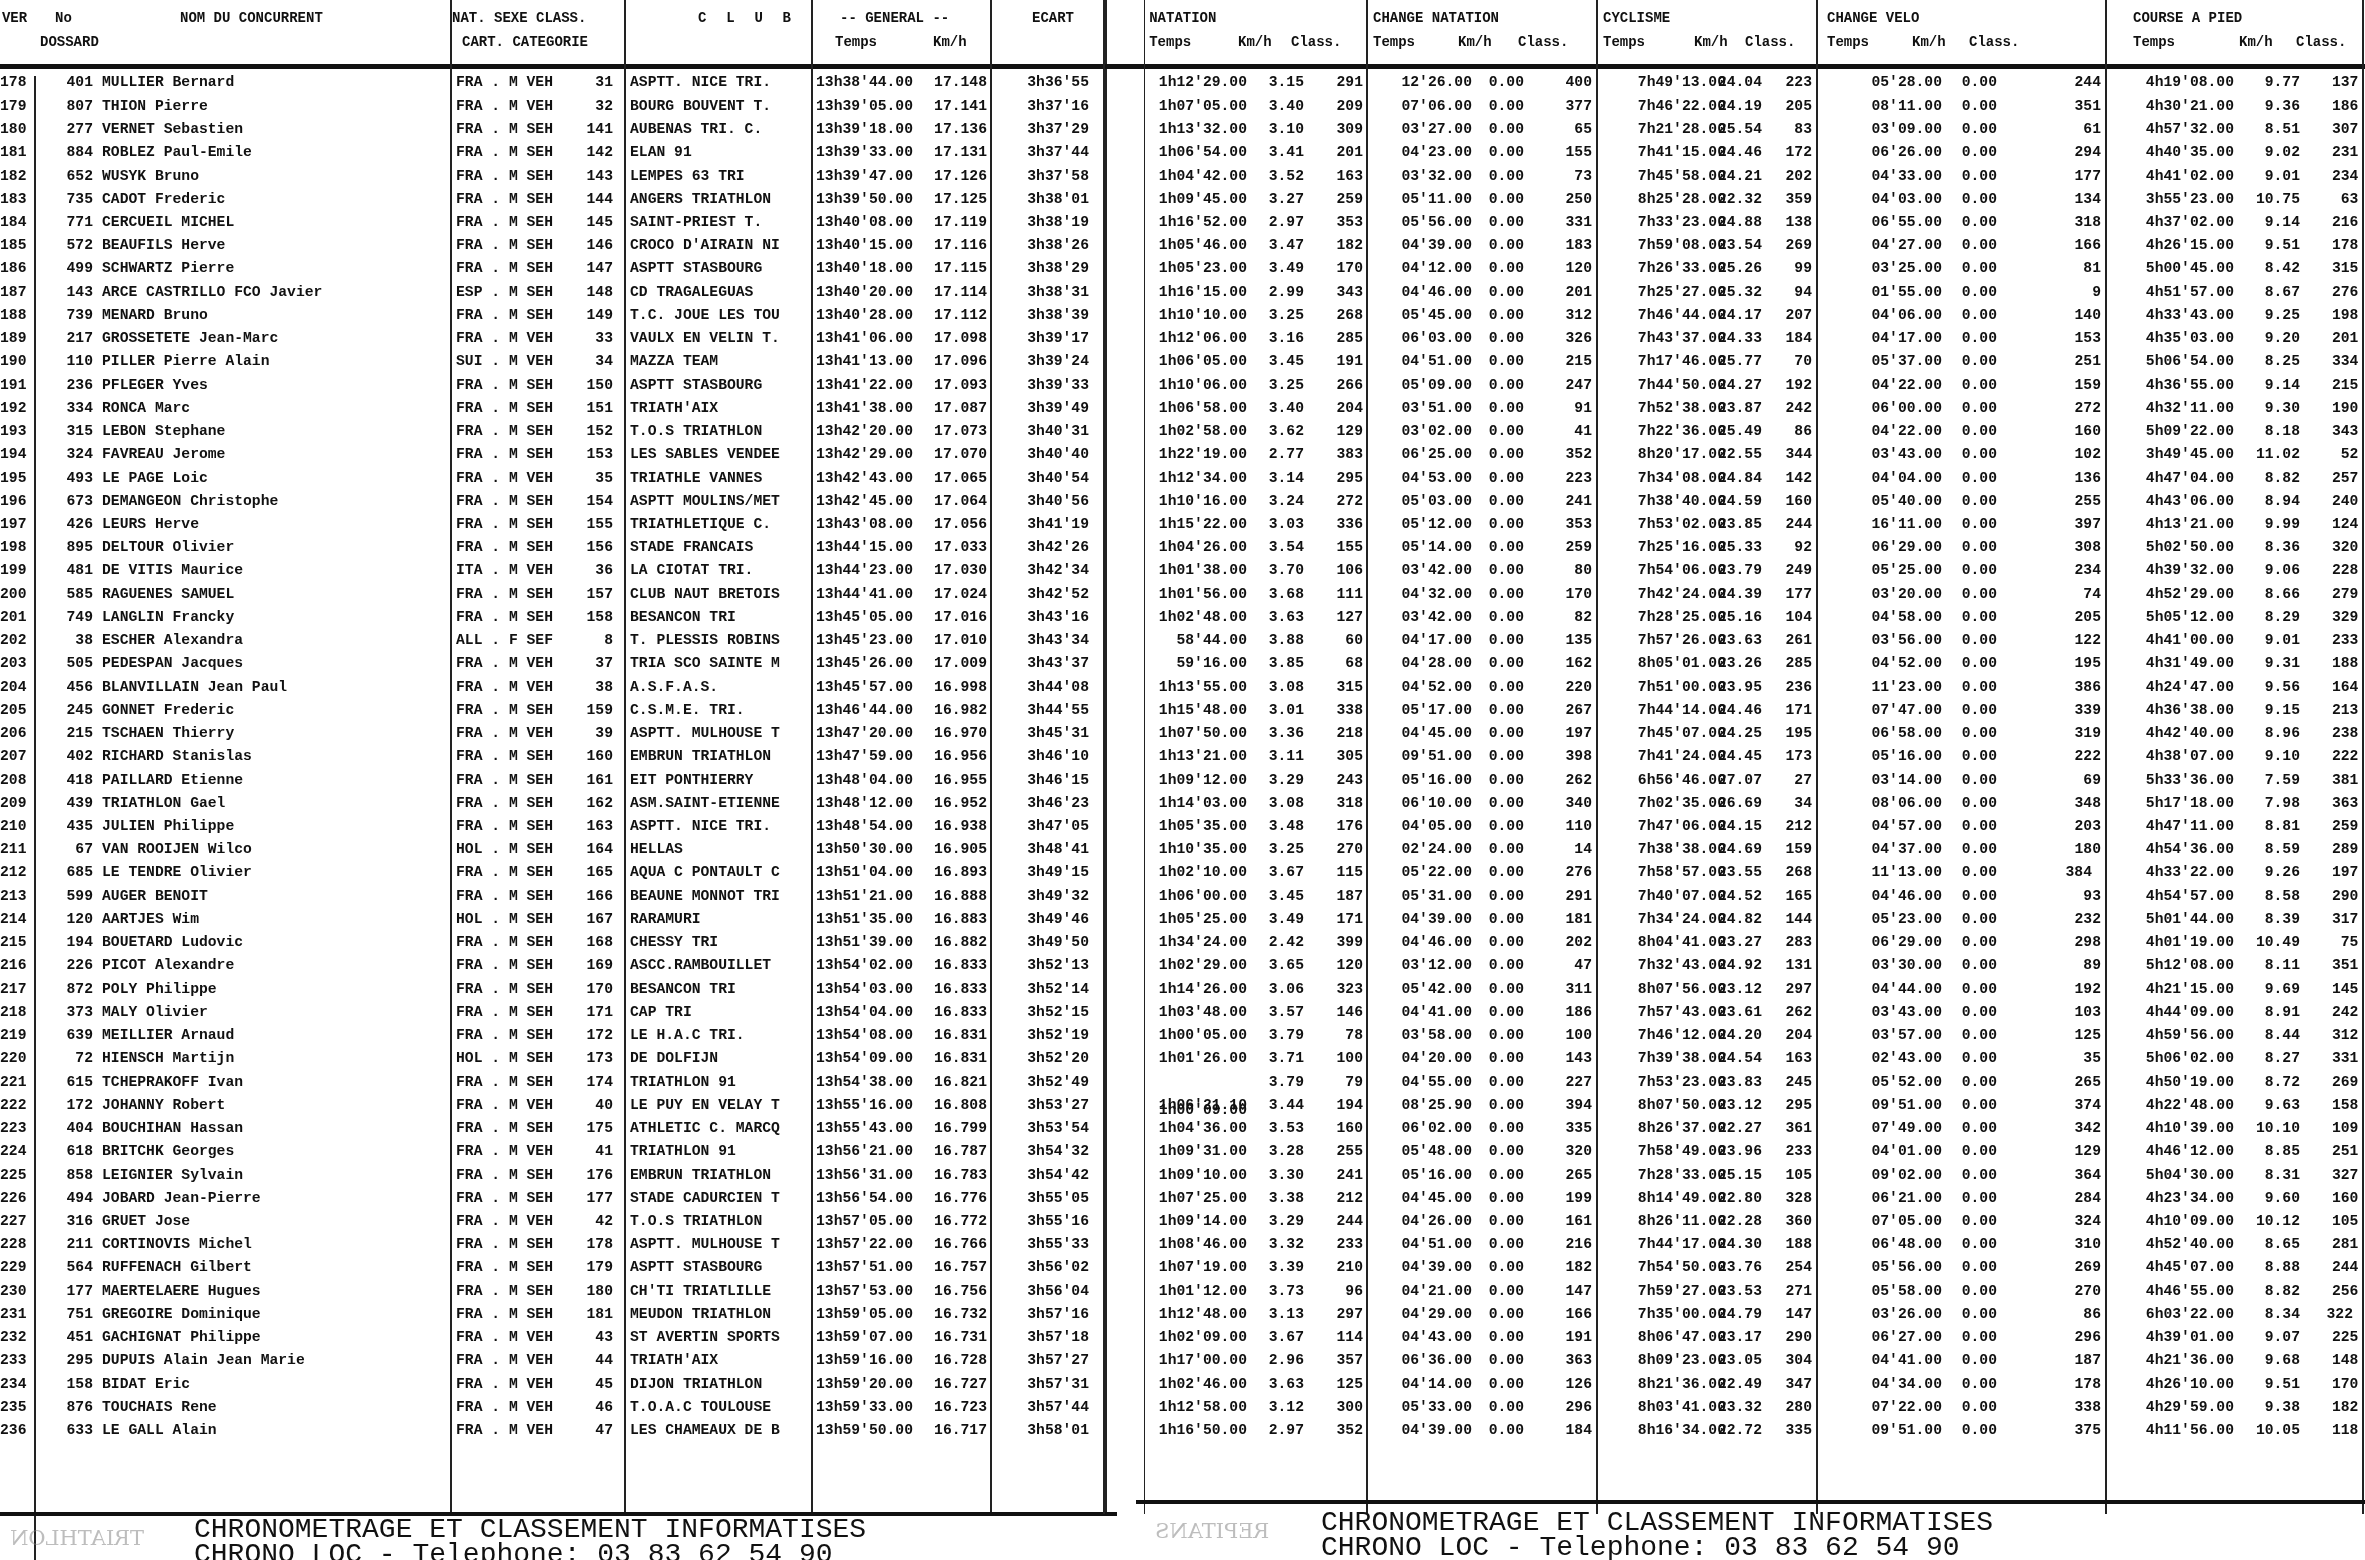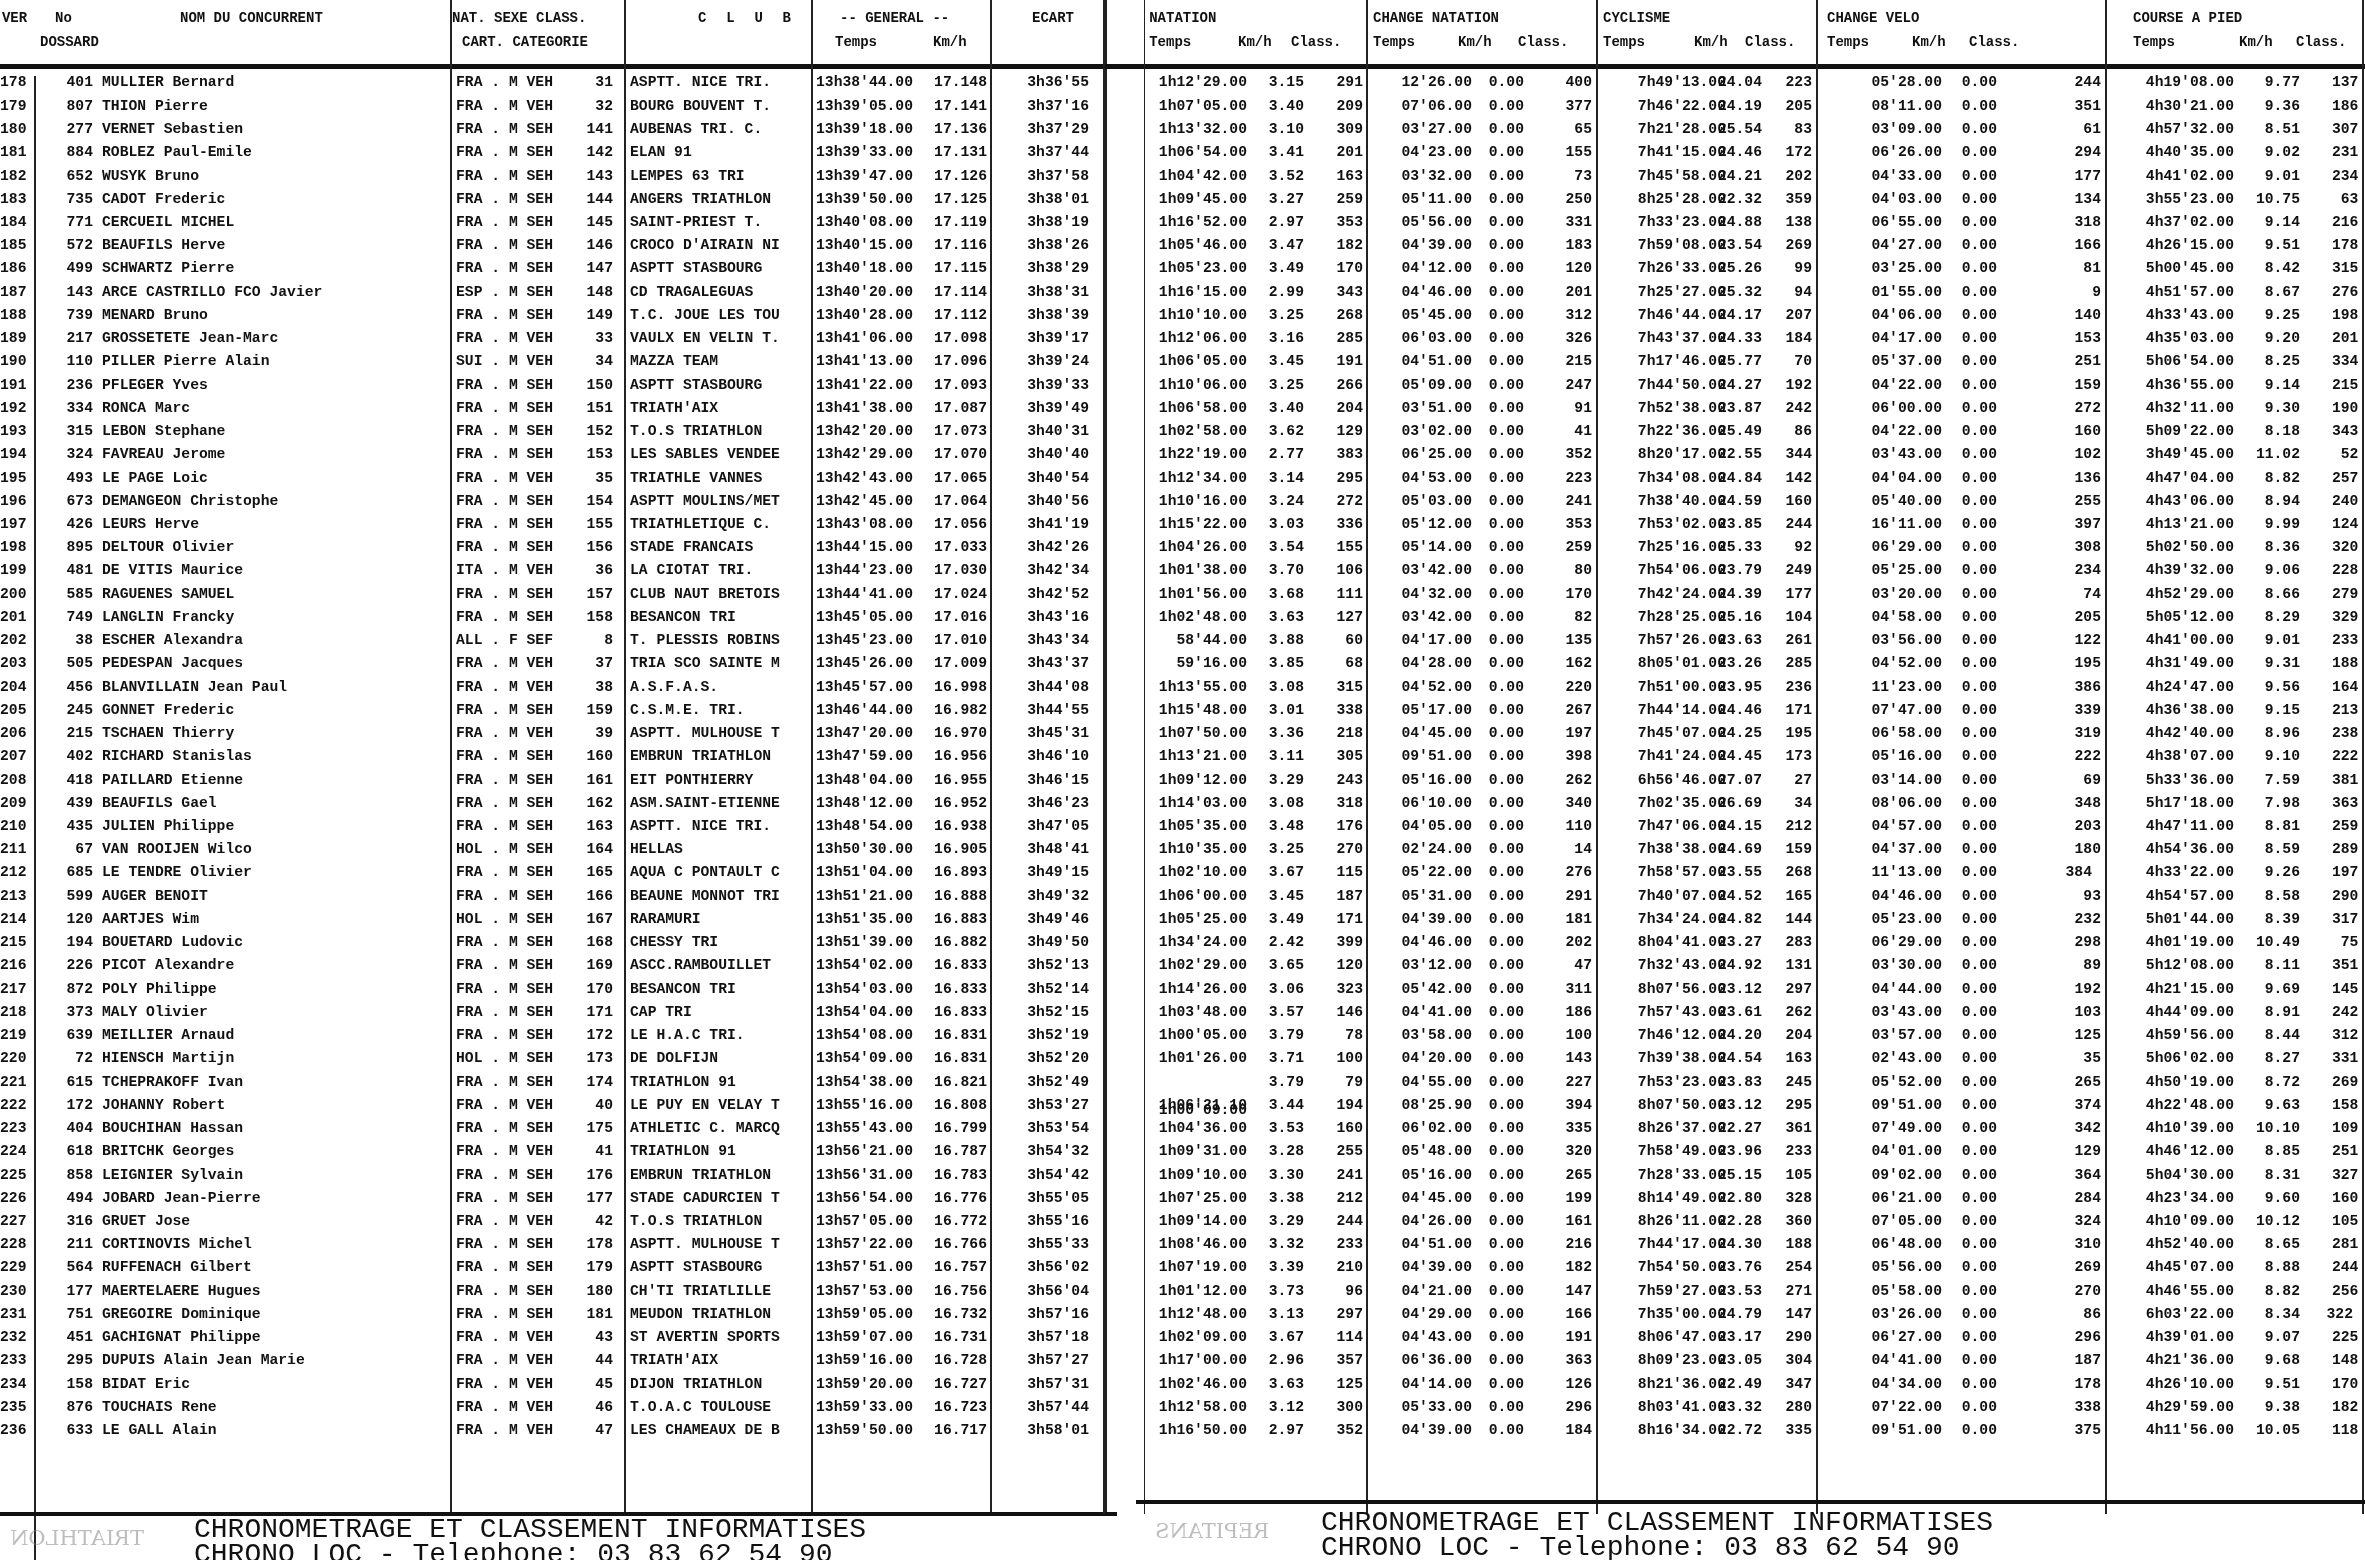--- a/index.html
+++ b/index.html
@@ -381,21 +381,21 @@
         <span style="left: 456px;">FRA . M SEH</span>
         <span class="r" style="right: 504px;">161</span>
         <span style="left: 630px;">EIT PONTHIERRY</span>
         <span style="left: 816px;">13h48'04.00</span>
         <span class="r" style="right: 130px;">16.955</span>
         <span class="r" style="right: 28px;">3h46'15</span>
       </div>
       <div class="row" style="top: 728px;">
         <span style="left: 0px;">209</span>
         <span class="r" style="right: 1024px;">439</span>
-        <span style="left: 102px;">BEAUFILS Gael</span>
+        <span style="left: 102px;">TRIATHLON Gael</span>
         <span style="left: 456px;">FRA . M SEH</span>
         <span class="r" style="right: 504px;">162</span>
         <span style="left: 630px;">ASM.SAINT-ETIENNE</span>
         <span style="left: 816px;">13h48'12.00</span>
         <span class="r" style="right: 130px;">16.952</span>
         <span class="r" style="right: 28px;">3h46'23</span>
       </div>
       <div class="row" style="top: 751px;">
         <span style="left: 0px;">210</span>
         <span class="r" style="right: 1024px;">435</span>

